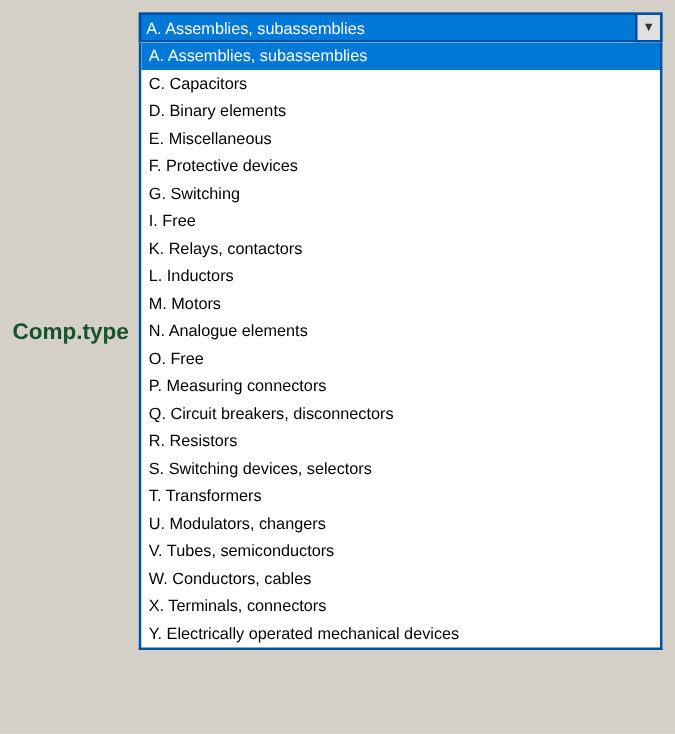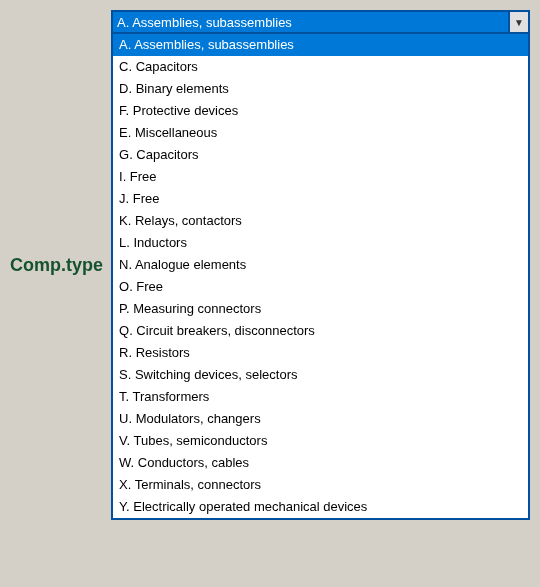--- a/index.html
+++ b/index.html
@@ -111,27 +111,27 @@
       <div class="select-display">
         <span>A. Assemblies, subassemblies</span>
       </div>
       <div class="select-arrow">
         <span>▼</span>
       </div>
       <div class="dropdown-list" id="dropdown-list">
       <div class="dropdown-item selected">A. Assemblies, subassemblies</div>
           <div class="dropdown-item">C. Capacitors</div>
           <div class="dropdown-item">D. Binary elements</div>
+          <div class="dropdown-item">E. Miscellaneous</div>
           <div class="dropdown-item">F. Protective devices</div>
-          <div class="dropdown-item">E. Miscellaneous</div>
-          <div class="dropdown-item">G. Capacitors</div>
+          <div class="dropdown-item">G. Switching</div>
           <div class="dropdown-item">I. Free</div>
-          <div class="dropdown-item">J. Free</div>
           <div class="dropdown-item">K. Relays, contactors</div>
           <div class="dropdown-item">L. Inductors</div>
+          <div class="dropdown-item">M. Motors</div>
           <div class="dropdown-item">N. Analogue elements</div>
           <div class="dropdown-item">O. Free</div>
           <div class="dropdown-item">P. Measuring connectors</div>
           <div class="dropdown-item">Q. Circuit breakers, disconnectors</div>
           <div class="dropdown-item">R. Resistors</div>
           <div class="dropdown-item">S. Switching devices, selectors</div>
           <div class="dropdown-item">T. Transformers</div>
           <div class="dropdown-item">U. Modulators, changers</div>
           <div class="dropdown-item">V. Tubes, semiconductors</div>
           <div class="dropdown-item">W. Conductors, cables</div>

